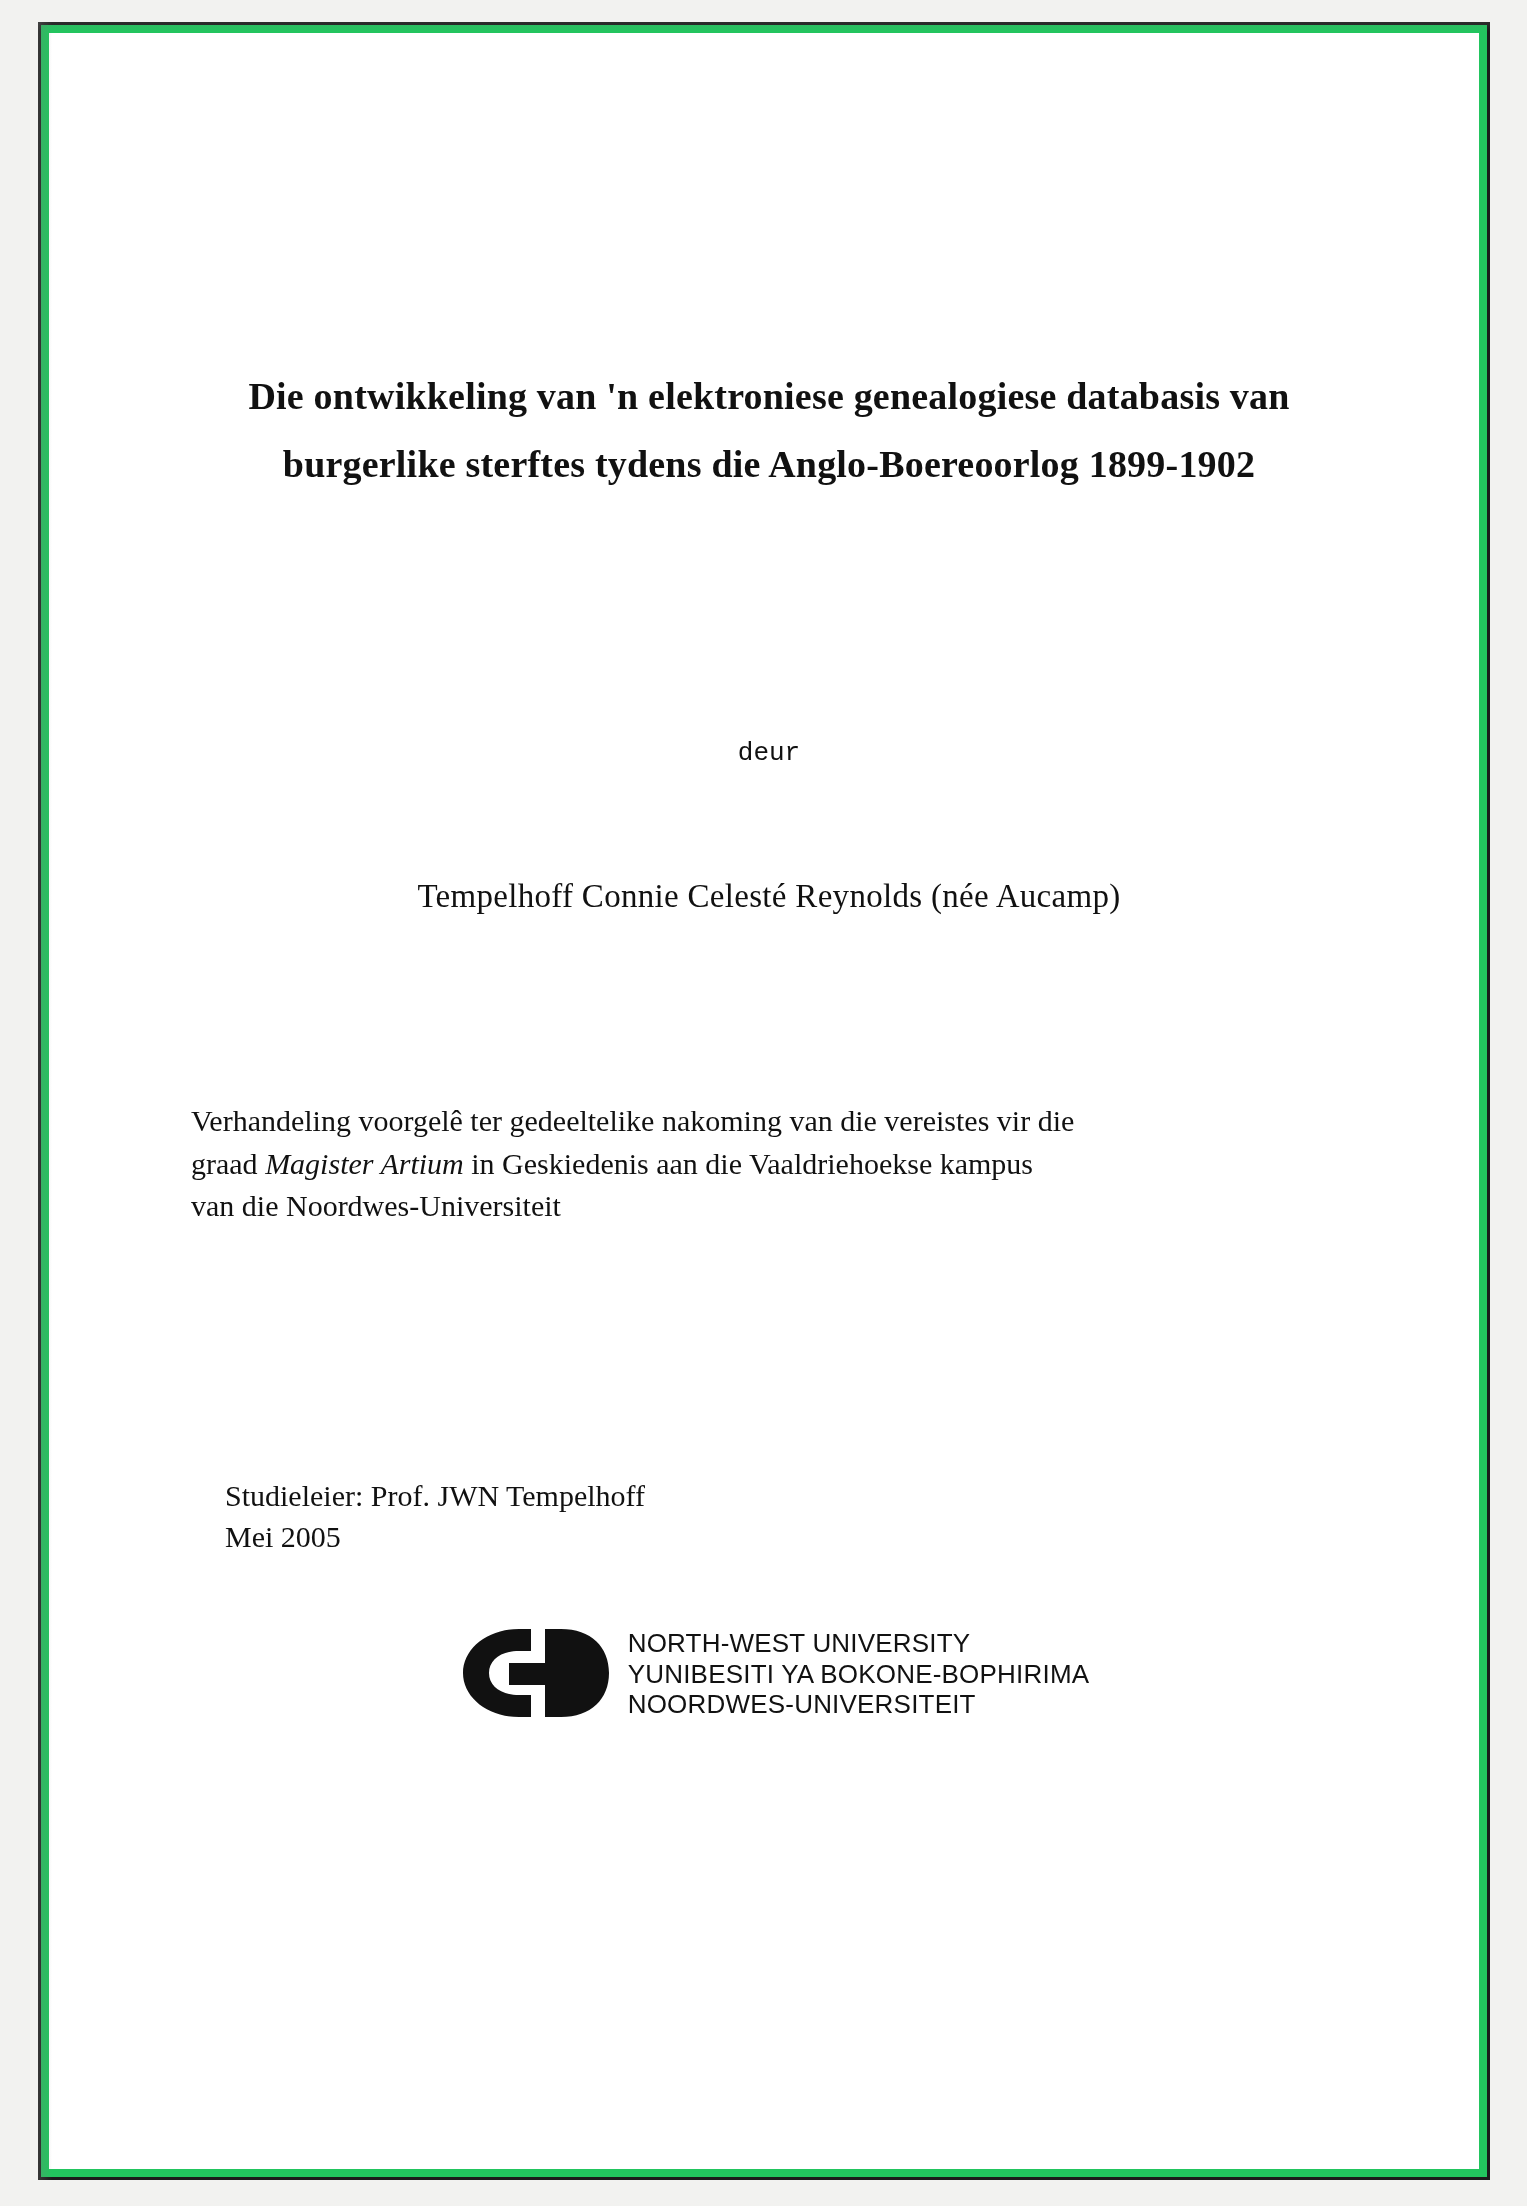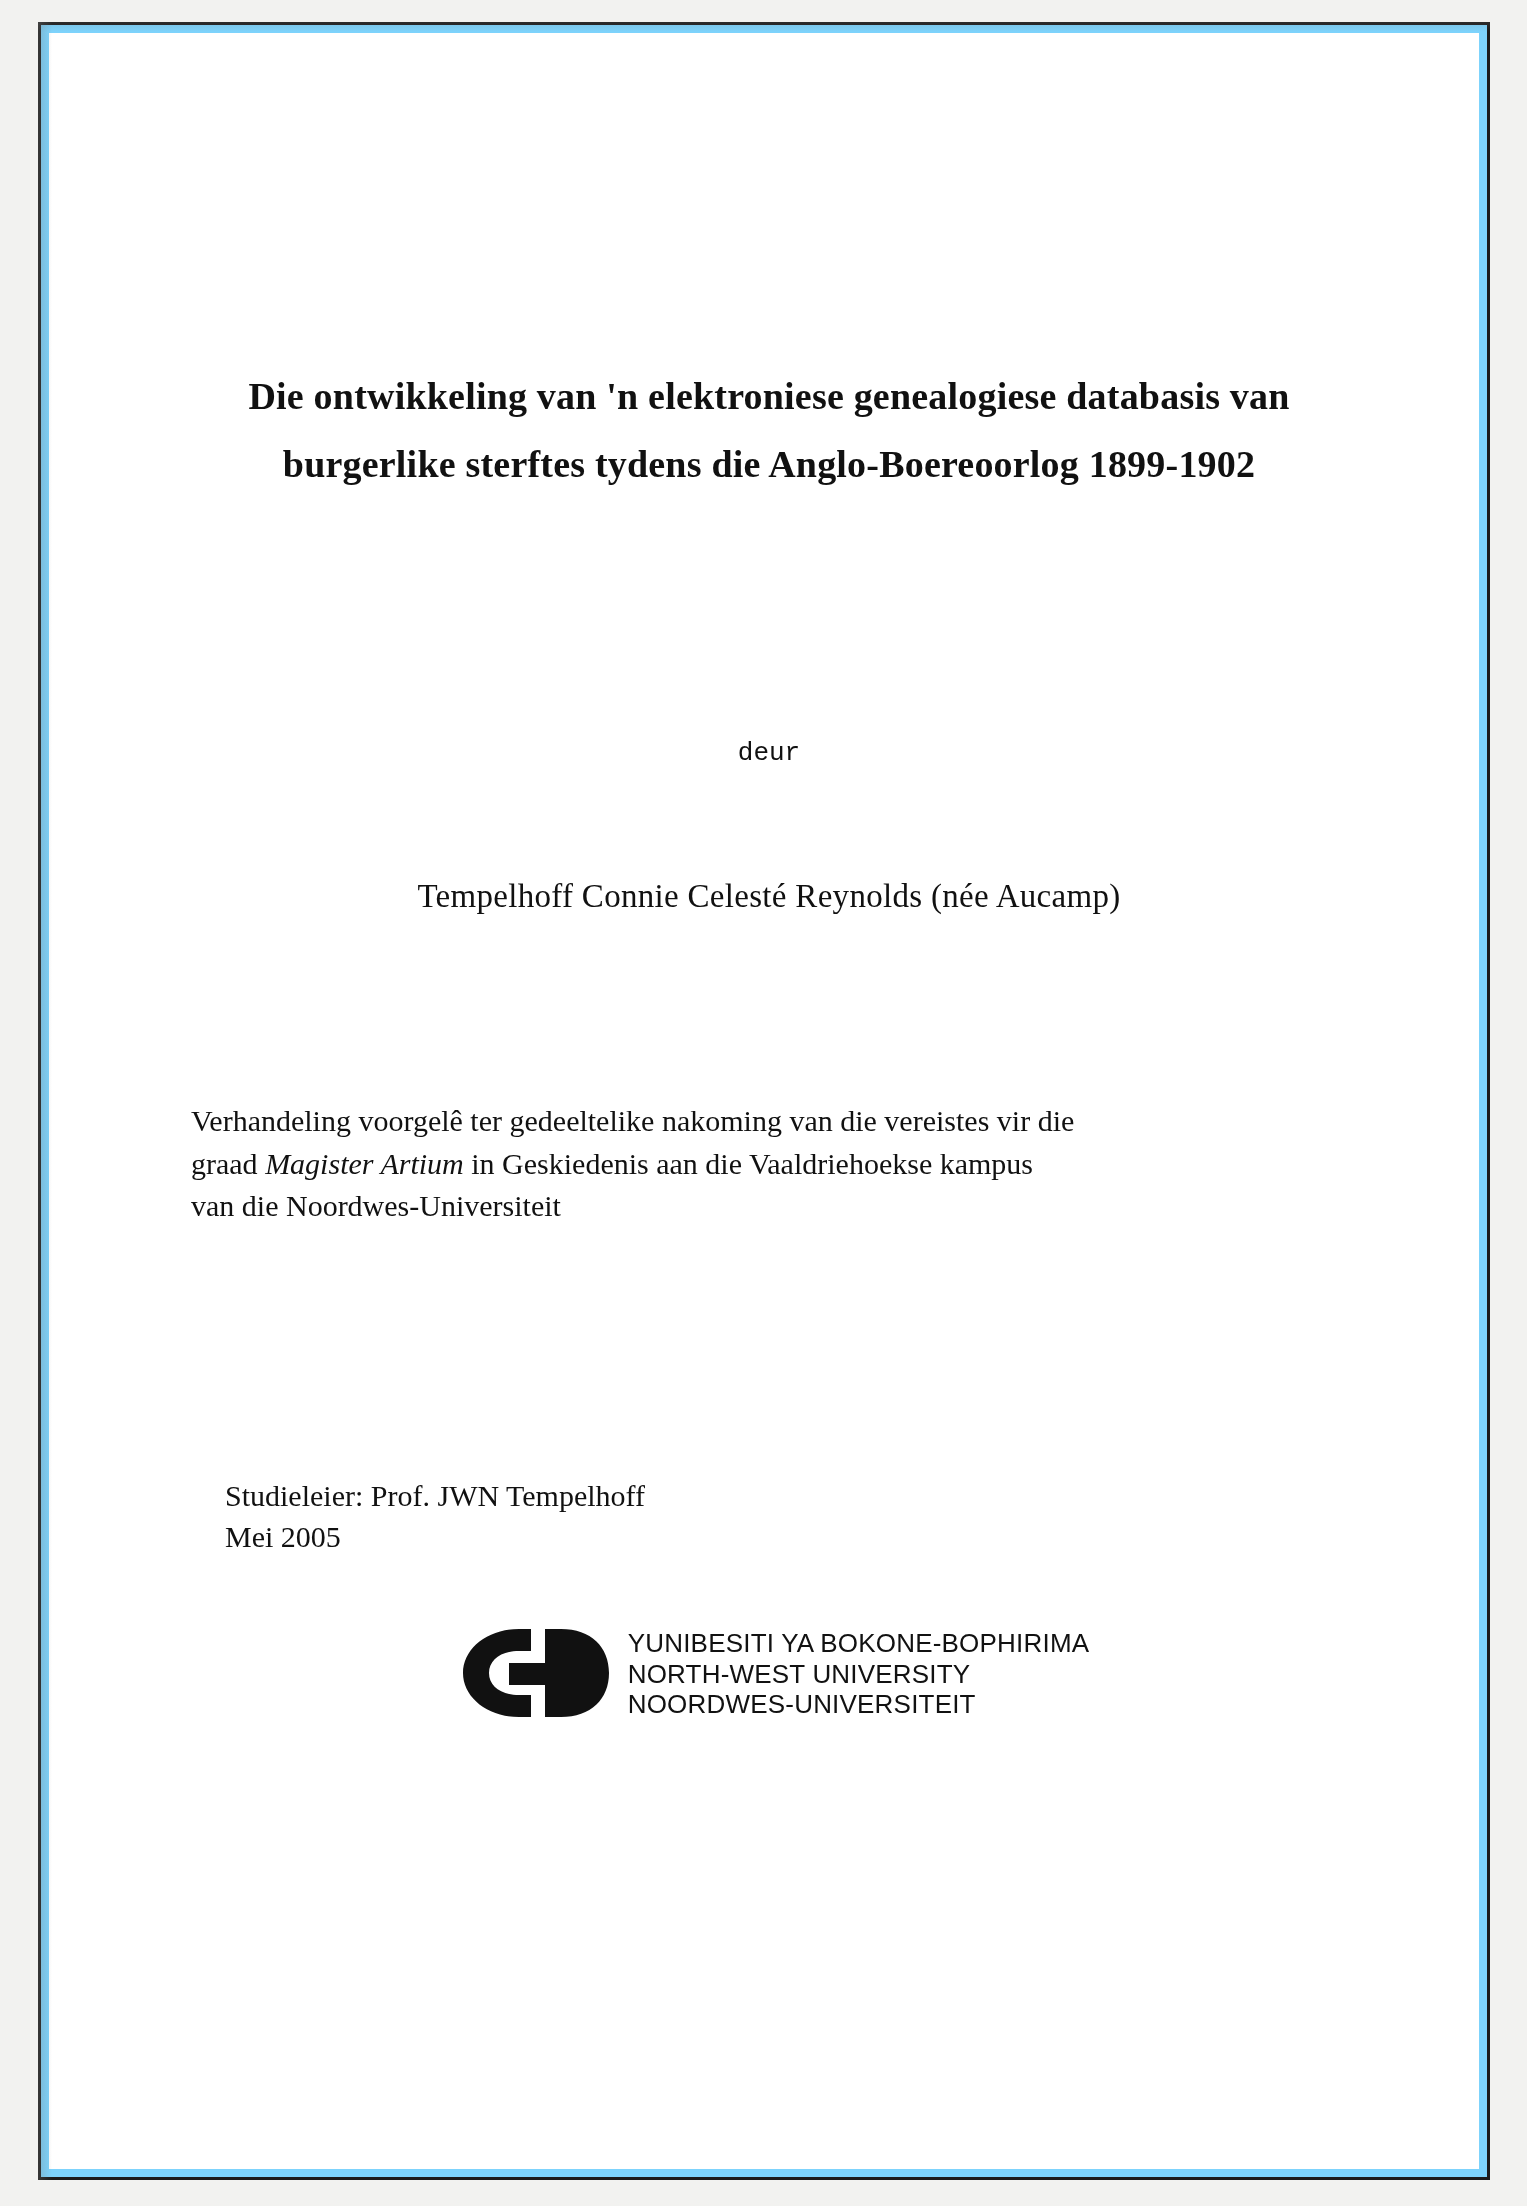--- a/index.html
+++ b/index.html
@@ -26,21 +26,21 @@
   }
 
   
   .page-frame {
     position: absolute;
     left: 38px;
     top: 22px;
     width: 1452px;
     height: 2158px;
     border: 3px solid #1b1b1b;
-    background: #7dd3fc;
+    background: #22c55e;
     box-sizing: border-box;
   }
   .page-inner {
     position: absolute;
     left: 8px;
     top: 8px;
     right: 8px;
     bottom: 8px;
     background: #ffffff;
     box-sizing: border-box;
@@ -172,22 +172,22 @@
       <div class="logo-row">
         <div class="logo-mark">
           <svg viewBox="0 0 165 108" width="165" height="108" aria-hidden="true">
 
             <path d="M70 10 C38 10 14 30 14 54 C14 78 38 98 70 98 L82 98 L82 76 L70 76 C52 76 40 67 40 54 C40 41 52 32 70 32 L82 32 L82 10 Z" fill="#111111"></path>
             <rect x="60" y="44" width="52" height="22" fill="#111111"></rect>
             <path d="M96 10 L96 98 L112 98 C142 98 160 80 160 54 C160 28 142 10 112 10 Z M118 32 L112 32 L112 76 L118 76 C130 76 136 66 136 54 C136 42 130 32 118 32 Z" fill="#111111"></path>
           </svg>
         </div>
         <div class="logo-text">
+          <div>NORTH-WEST UNIVERSITY</div>
           <div>YUNIBESITI YA BOKONE-BOPHIRIMA</div>
-          <div>NORTH-WEST UNIVERSITY</div>
           <div>NOORDWES-UNIVERSITEIT</div>
         </div>
       </div>
 
     </div>
   </div>
 </div>
 
 <div class="edge-shade-left"></div>
 <div class="edge-shade-top"></div>

